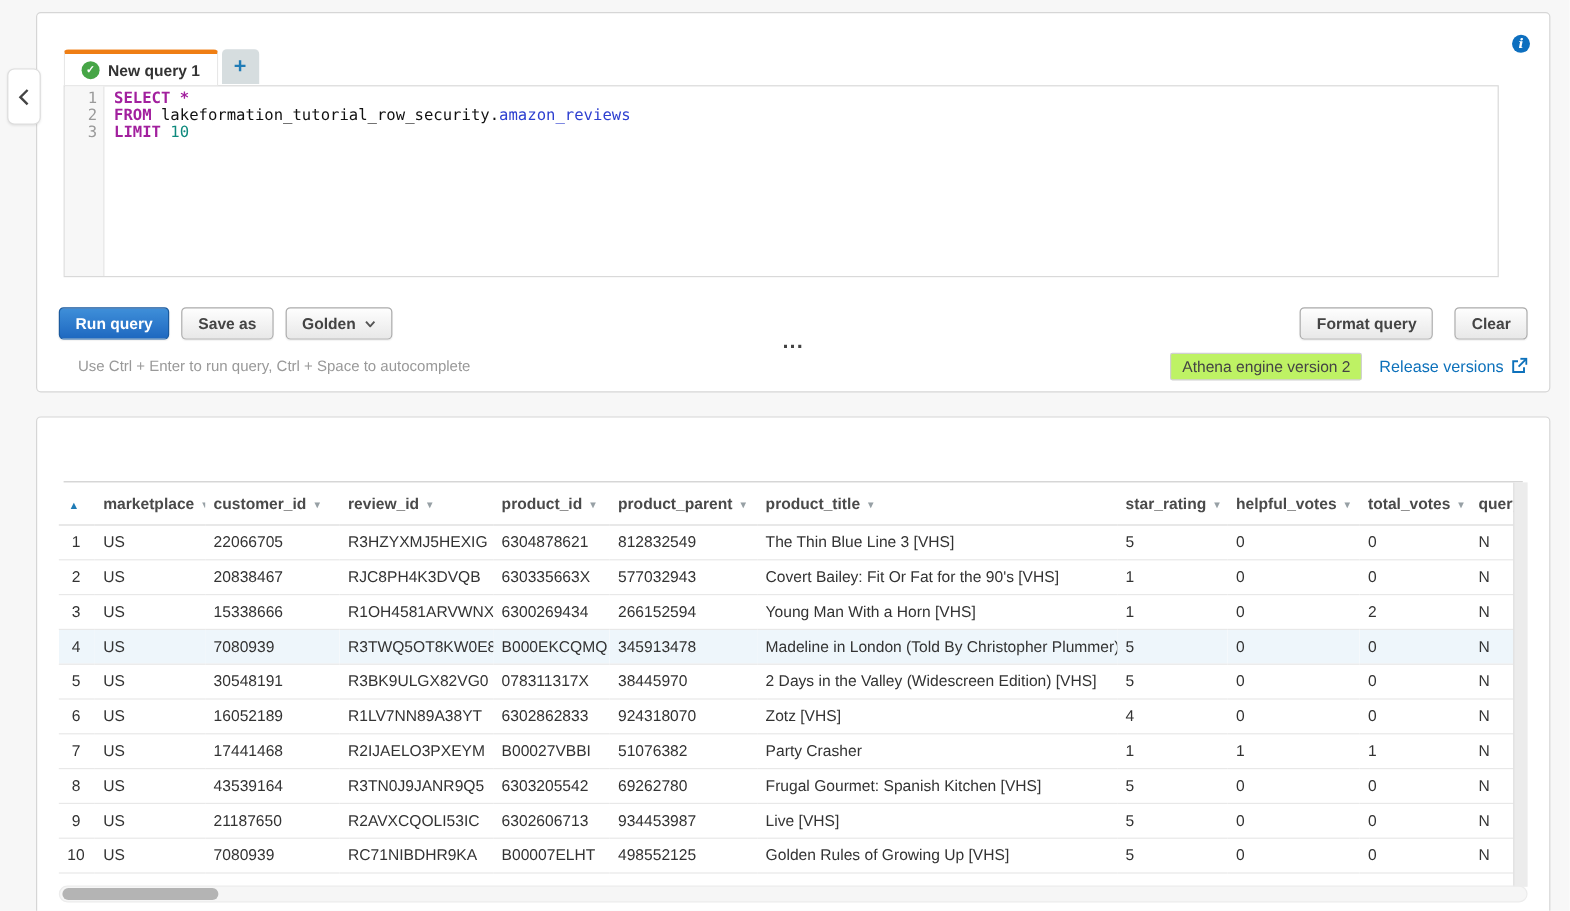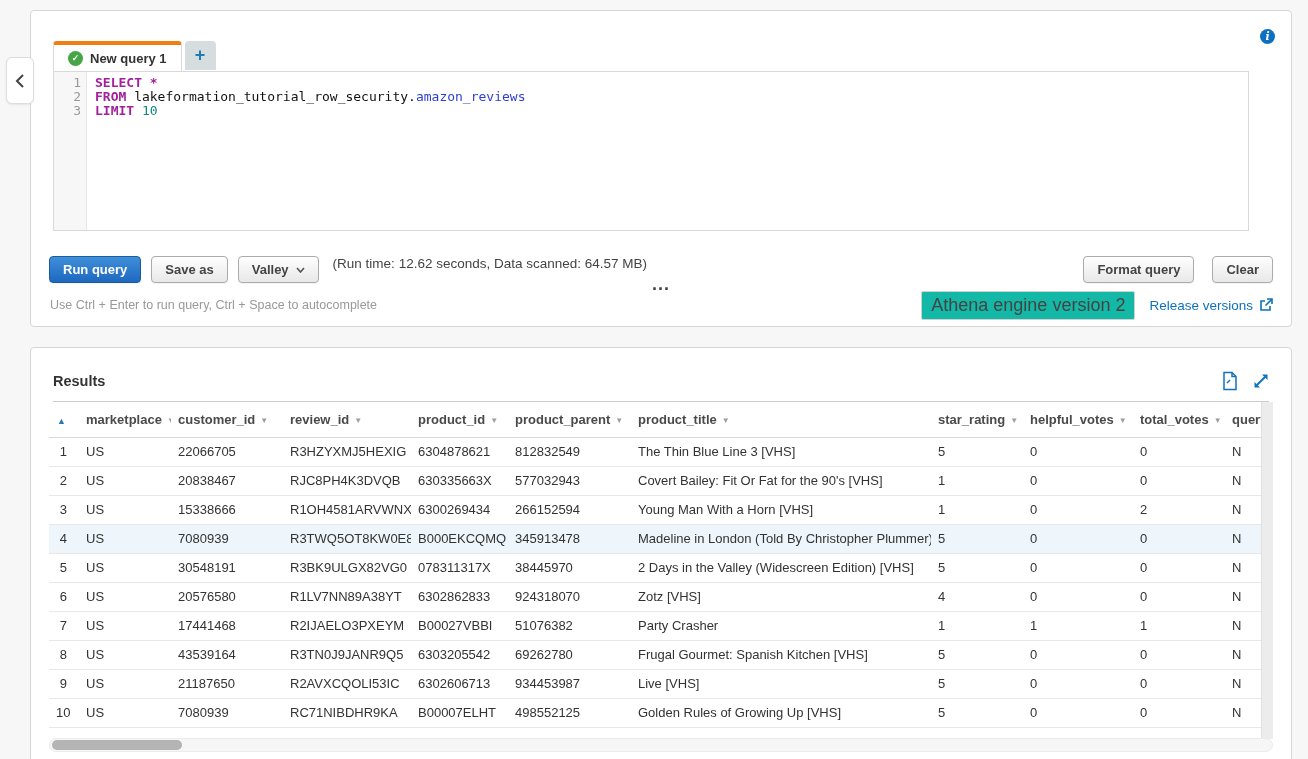--- a/index.html
+++ b/index.html
@@ -56,24 +56,24 @@
     background:linear-gradient(#fefefe,#e8e8e8);border:1px solid #ababab;cursor:pointer;
     box-shadow:0 1px 1px rgba(0,0,0,.05)}
   .btn.primary{background:linear-gradient(var(--btn-blue-top),var(--btn-blue-bot));
     border-color:var(--btn-blue-border);color:#fff}
   .btn + .btn{margin-left:10px}
   .run-stats{margin-left:14px;font-size:13.5px;color:#444}
   .toolbar-right{margin-left:auto;display:flex;gap:8px}
 
   
   .subbar{position:absolute;left:18px;right:18px;top:281px;height:26px;display:flex;align-items:center}
-  .hint{font-size:12.5px;color:#999;margin-left:1px}
+  .hint{font-size:12.5px;color:#999;margin-left:16px}
   .subbar-right{margin-left:auto;display:flex;align-items:center;gap:14px}
-  .engine-badge{background:#14b8a6;border:1px solid #d0d0d0;border-radius:2px;padding:3px 9px;
-    font-size:18px;color:#444}
+  .engine-badge{background:#bef264;border:1px solid #d0d0d0;border-radius:2px;padding:3px 9px;
+    font-size:13px;color:#444}
   .release-link{color:var(--link);font-size:13.5px;display:inline-flex;gap:6px;
     text-decoration:none;cursor:pointer}
 
   .resize-dots{position:absolute;left:50%;transform:translateX(-50%);top:268px;color:#444;
     font-size:18px;font-weight:bold;letter-spacing:1px;line-height:10px;cursor:row-resize}
 
   
   .results-header{position:absolute;top:20px;left:22px;right:22px;height:26px;display:flex;align-items:center}
   .results-title{font-size:14.5px;font-weight:bold;color:#333}
   .results-icons{margin-left:auto;display:flex;align-items:center;gap:15px}
@@ -125,26 +125,25 @@
         <div>2</div>
         <div>3</div>
       </div>
     <div class="code" id="code"><div><span class="sg-keyword">SELECT</span><span class="sg-plain"> </span><span class="sg-keyword">*</span></div><div><span class="sg-keyword">FROM</span><span class="sg-plain"> lakeformation_tutorial_row_security.</span><span class="sg-tableref">amazon_reviews</span></div><div><span class="sg-keyword">LIMIT</span><span class="sg-plain"> </span><span class="sg-number">10</span></div></div>
   </div>
 
   <div class="toolbar">
     <button class="btn primary">Run query</button>
     <button class="btn">Save as</button>
     <button class="btn">
-      <span>Valley</span>
+      <span>Golden</span>
       <svg width="9" height="6" viewBox="0 0 9 6">
         <polyline points="1,1 4.5,5 8,1" fill="none" stroke="#555" stroke-width="1.6"></polyline>
       </svg>
     </button>
-    <span class="run-stats">(Run time: 12.62 seconds, Data scanned: 64.57 MB)</span>
     <span class="toolbar-right">
       <button class="btn">Format query</button>
       <button class="btn">Clear</button>
     </span>
   </div>
 
   <div class="subbar">
     <span class="hint">Use Ctrl + Enter to run query, Ctrl + Space to autocomplete</span>
     <span class="subbar-right">
       <span class="engine-badge">Athena engine version 2</span>
@@ -156,39 +155,20 @@
           <line x1="6.5" y1="7.5" x2="12.5" y2="1.5" stroke="#0d71bb" stroke-width="1.6"></line>
         </svg>
       </a>
     </span>
   </div>
 
   <div class="resize-dots">...</div>
 </section>
 
 <section class="panel results-panel">
-  <div class="results-header">
-    <span class="results-title">Results</span>
-    <span class="results-icons">
-      <span class="icon-btn">
-        <svg width="16" height="20" viewBox="0 0 16 20">
-          <path d="M2 1.5h8l4 4v13H2z" fill="none" stroke="#1272ba" stroke-width="1.5"></path>
-          <path d="M10 1.5v4h4" fill="none" stroke="#1272ba" stroke-width="1.5"></path>
-          <path d="M5 12l3-3" fill="none" stroke="#1272ba" stroke-width="1.5"></path>
-        </svg>
-      </span>
-      <span class="icon-btn">
-        <svg width="16" height="16" viewBox="0 0 16 16">
-          <line x1="4" y1="12" x2="12" y2="4" stroke="#1272ba" stroke-width="2"></line>
-          <polygon points="9,1.5 14.5,1.5 14.5,7" fill="#1272ba"></polygon>
-          <polygon points="1.5,9 1.5,14.5 7,14.5" fill="#1272ba"></polygon>
-        </svg>
-      </span>
-    </span>
-  </div>
   <div class="results-divider"></div>
 
   <table class="results" id="results-table">
       <colgroup>
         <col style="width: 30px;">
         <col style="width: 92px;">
         <col style="width: 112px;">
         <col style="width: 128px;">
         <col style="width: 97px;">
         <col style="width: 123px;">
@@ -275,21 +255,21 @@
           <td>38445970</td>
           <td>2 Days in the Valley (Widescreen Edition) [VHS]</td>
           <td>5</td>
           <td>0</td>
           <td>0</td>
           <td>N</td>
         </tr>
         <tr>
           <td class="numcol">6</td>
           <td>US</td>
-          <td>20576580</td>
+          <td>16052189</td>
           <td>R1LV7NN89A38YT</td>
           <td>6302862833</td>
           <td>924318070</td>
           <td>Zotz [VHS]</td>
           <td>4</td>
           <td>0</td>
           <td>0</td>
           <td>N</td>
         </tr>
         <tr>

